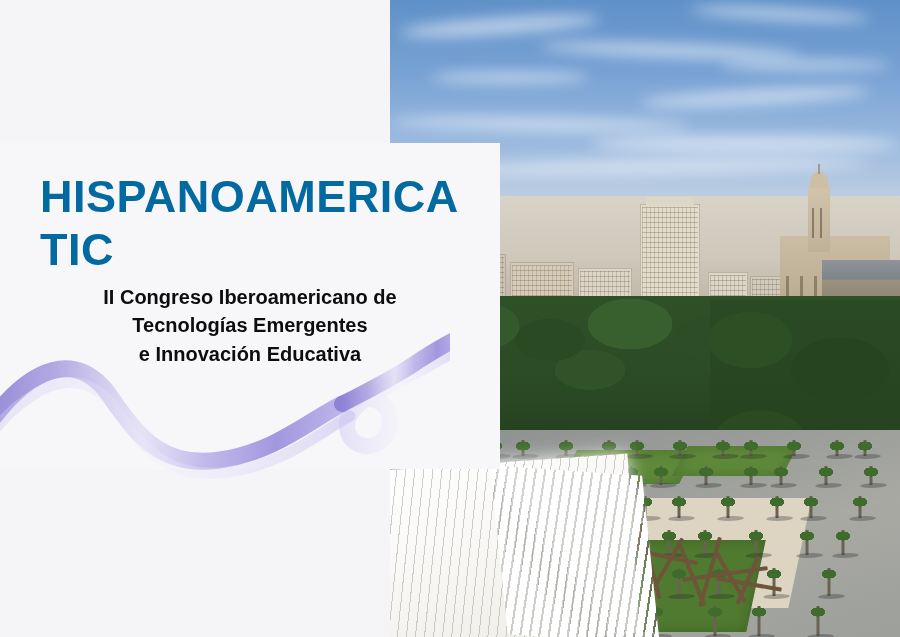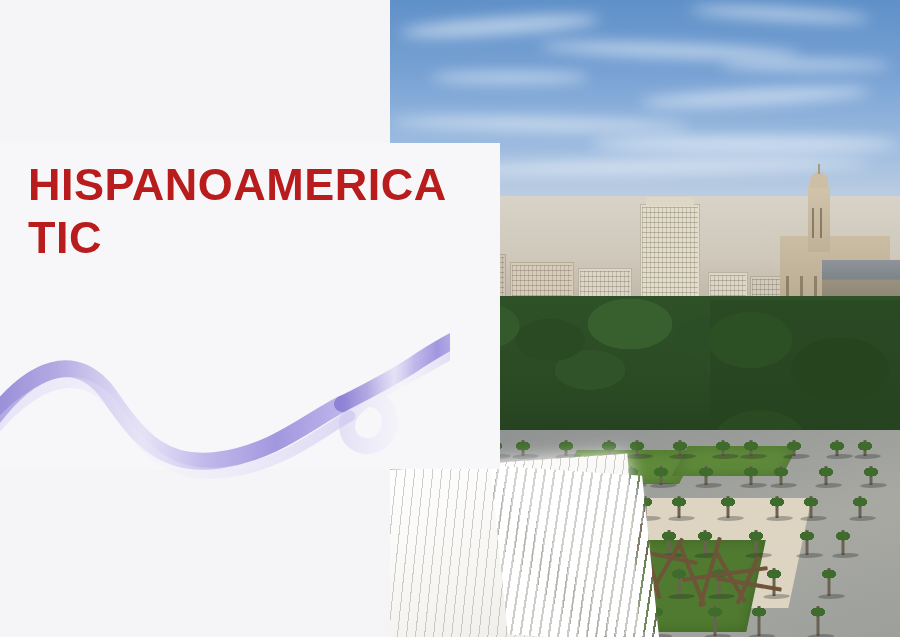--- a/index.html
+++ b/index.html
@@ -213,26 +213,26 @@
     left: -10px; top: 300px;
     width: 460px; height: 200px;
     pointer-events: none;
   }
 
   
   .title {
     position: absolute;
     left: 28px; top: 158px;
     width: 450px;
-    margin: 0;
+    margin: 12px;
     font-size: 45px;
     font-weight: bold;
     line-height: 1.18;
     letter-spacing: .5px;
-    color: #b91c1c;
+    color: #0369a1;
     white-space: pre-line;
   }
   .subtitle {
     position: absolute;
     left: 40px; top: 283px;
     width: 420px;
     margin: 0;
     text-align: center;
     font-size: 20px;
     font-weight: bold;
@@ -646,14 +646,17 @@
         <stop offset="1" stop-color="#c6bdec" stop-opacity="0.55"></stop>
       </linearGradient>
     </defs>
     <path d="M -12 140 C 40 58, 90 52, 120 96 C 150 140, 175 168, 230 160 C 285 152, 320 120, 352 104" fill="none" stroke="url(#wg)" stroke-width="17" stroke-linecap="round"></path>
     <path d="M 352 104 C 372 96, 392 96, 398 112 C 405 130, 392 148, 375 146 C 358 144, 352 126, 362 112 C 374 96, 404 84, 434 66 C 448 58, 458 52, 470 46" fill="none" stroke="url(#wg2)" stroke-width="16" stroke-linecap="round"></path>
     <path d="M 352 104 C 376 92, 404 78, 430 60 C 446 50, 456 44, 468 38" fill="none" stroke="url(#wg)" stroke-width="16" stroke-linecap="round"></path>
     <path d="M -12 150 C 46 72, 96 66, 126 110 C 156 154, 182 180, 238 172 C 296 164, 330 132, 360 116" fill="none" stroke="url(#wg2)" stroke-width="11" stroke-linecap="round"></path>
   </svg>
 
   <h1 class="title">HISPANOAMERICA TIC</h1>
+  <p class="subtitle">II Congreso Iberoamericano de
+Tecnologías Emergentes
+e Innovación Educativa</p>
 
 </div>
 
 </body></html>

